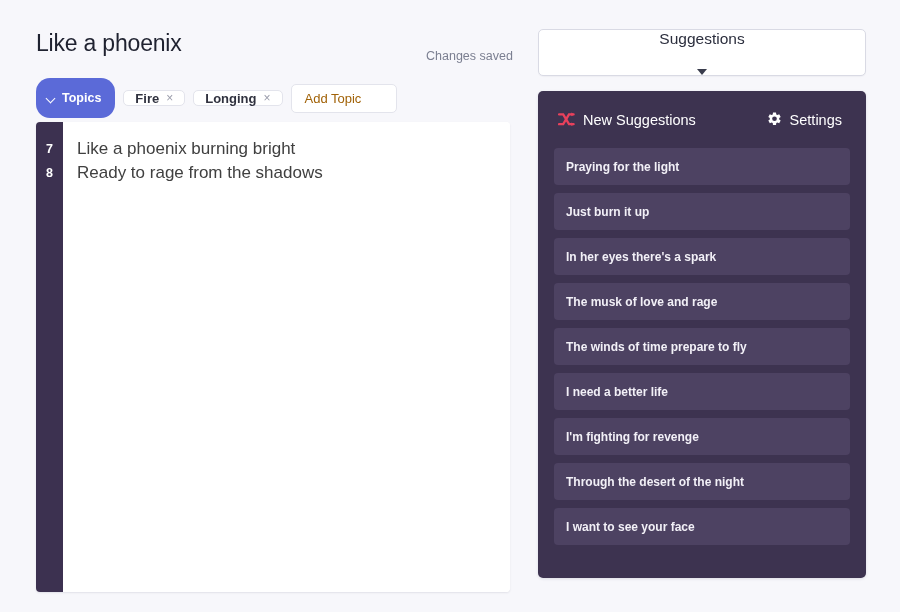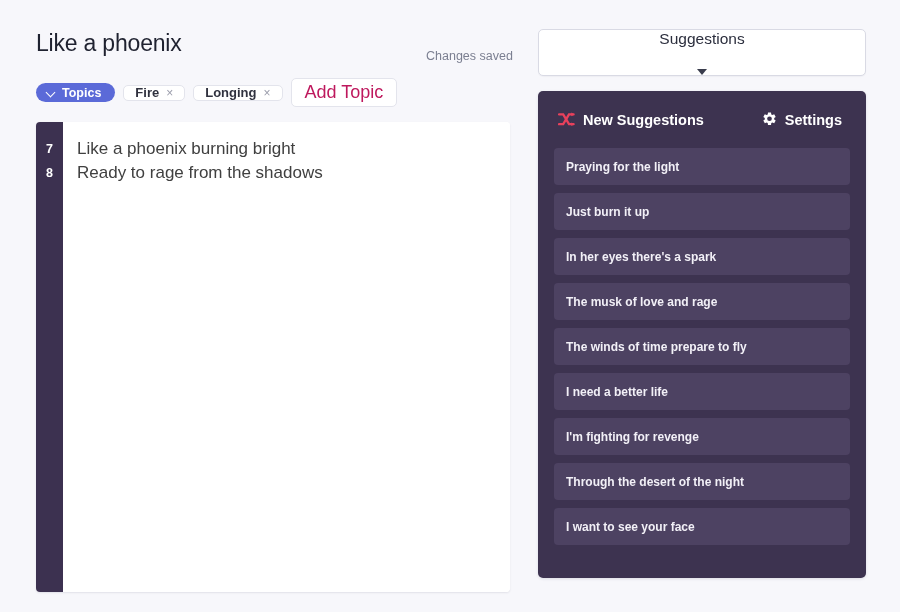--- a/index.html
+++ b/index.html
@@ -51,21 +51,21 @@
     gap: 8px;
   }
 
   .topics-pill {
     display: flex;
     align-items: center;
     gap: 6px;
     background: #5b6ad8;
     color: #ffffff;
     border-radius: 14px;
-    height: 19px;
+    height: 40px;
     padding: 0 14px 0 11px;
     font-size: 12.5px;
     font-weight: bold;
     cursor: pointer;
     user-select: none;
   }
   .topics-pill .chev {
     display: inline-block;
     width: 9px;
     height: 9px;
@@ -104,22 +104,22 @@
   }
 
   .add-topic {
     display: flex;
     align-items: center;
     background: #ffffff;
     border: 1px solid #e3e4ec;
     border-radius: 5px;
     height: 29px;
     padding: 0 13px;
-    font-size: 18px;
-    color: #be185d;
+    font-size: 13px;
+    color: #a16207;
     cursor: text;
     min-width: 106px;
   }
 
   
   .editor {
     position: absolute;
     left: 36px;
     top: 122px;
     width: 474px;
@@ -208,21 +208,21 @@
     height: 57px;
     padding: 0 4px;
   }
 
   .head-action {
     display: flex;
     align-items: center;
     gap: 8px;
     color: #ffffff;
     font-size: 14.5px;
-    font-weight: bold;
+    font-weight: normal;
     cursor: pointer;
     user-select: none;
   }
   .head-action.settings { margin-left: auto; margin-right: 4px; }
 
   .icon-svg { display: block; }
 
   .suggestion {
     height: 37px;
     background: #4d4262;

